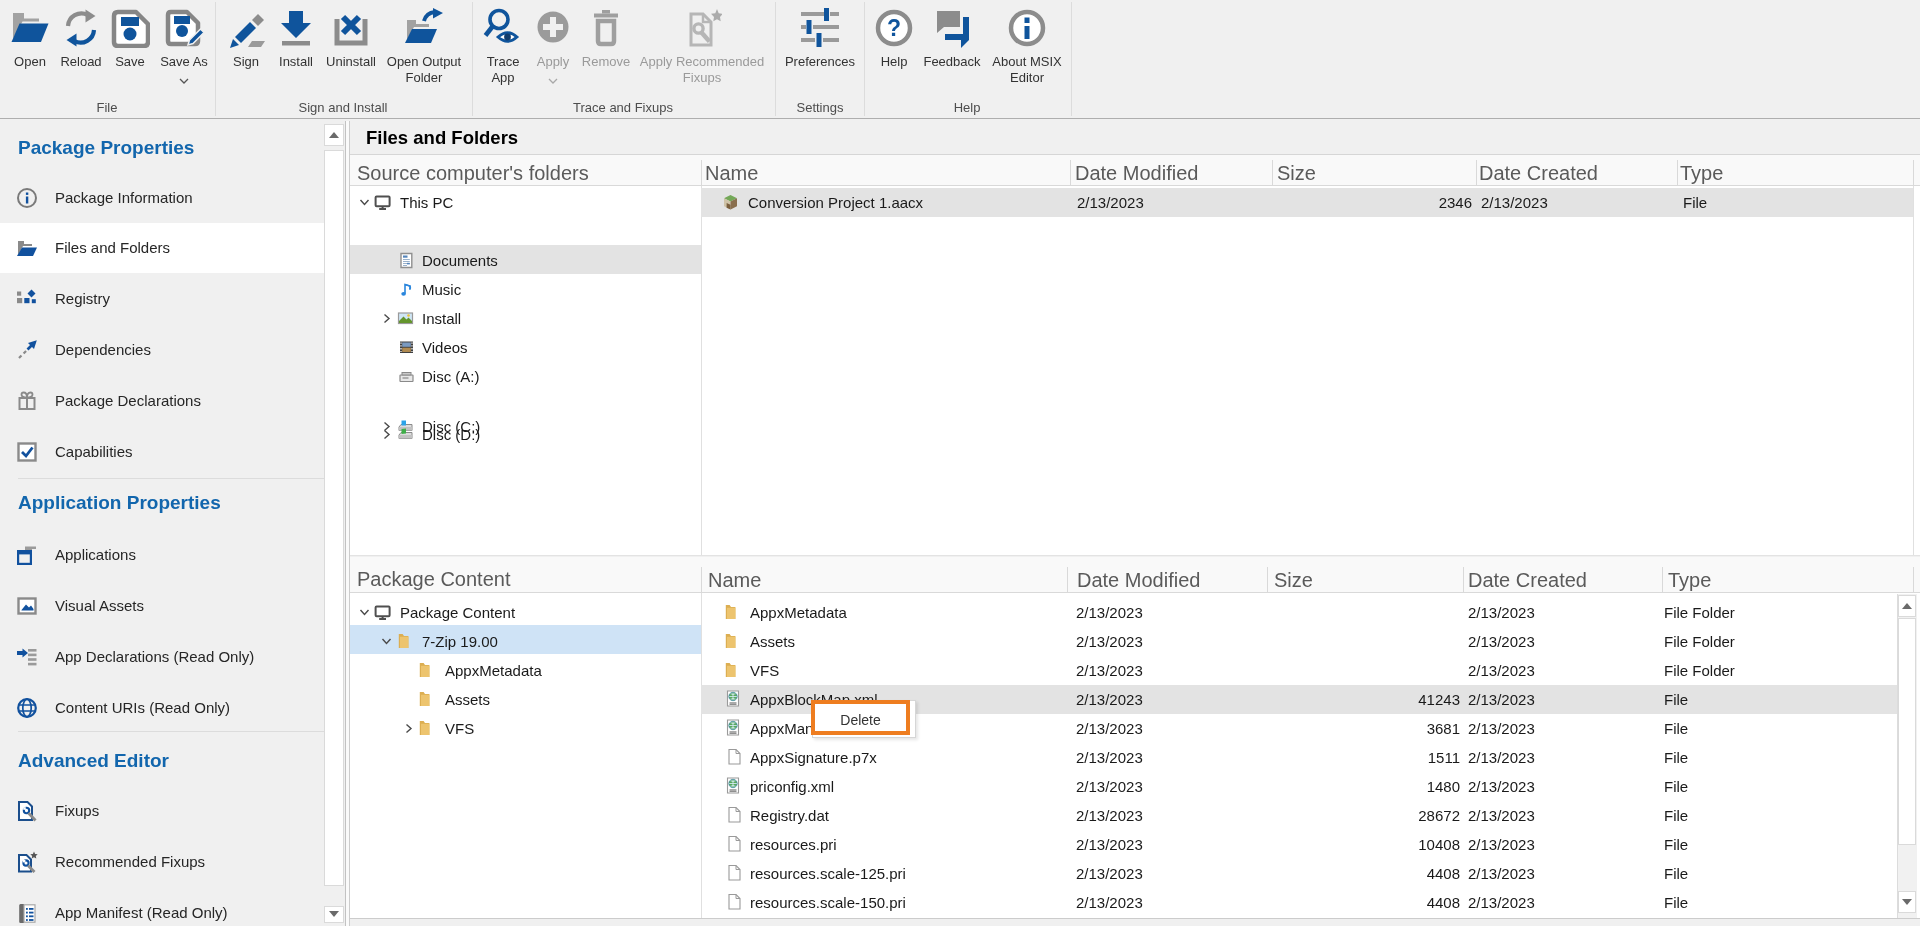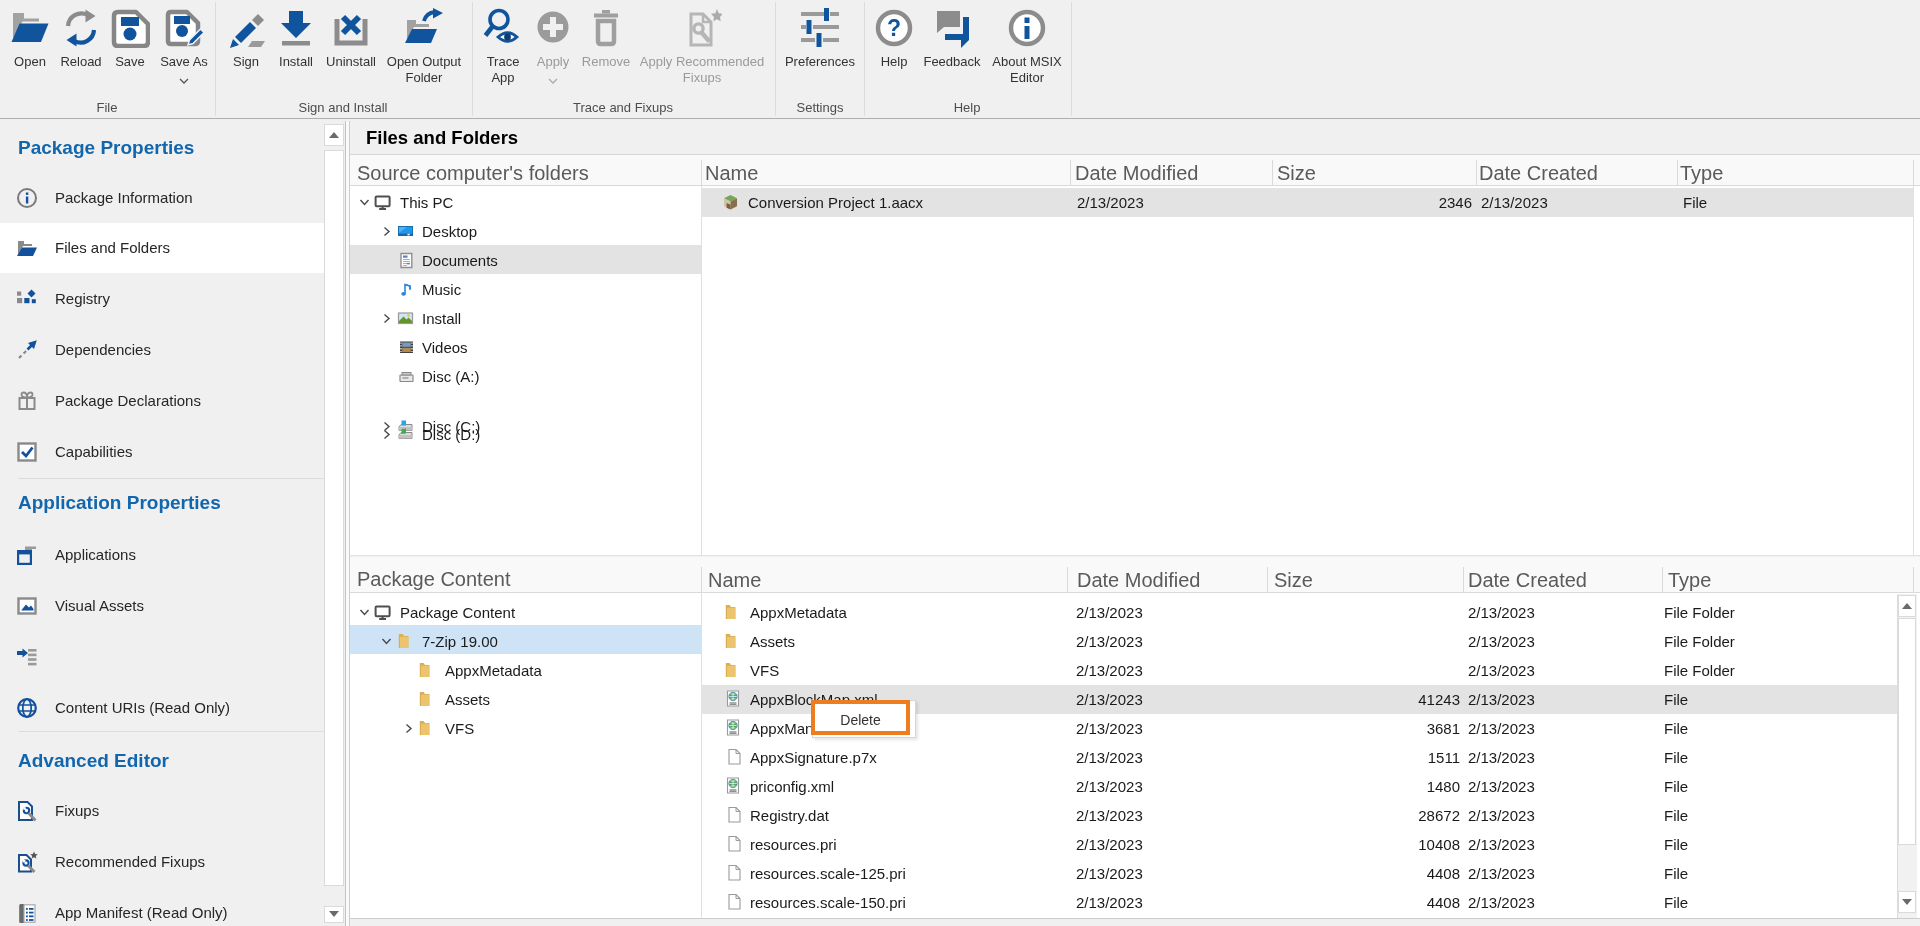--- a/index.html
+++ b/index.html
@@ -235,20 +235,21 @@
   <div class="stxt">Visual Assets</div>
       </div>
  <div class="sitem" style="top:511px">
   <svg class="sic" width="22" height="22" viewBox="0 0 22 22">
           <path d="M1 5 H6.5 V2.5 L12 7 L6.5 11.5 V9 H1 Z" fill="#11519e"></path>
           <rect x="12" y="3" width="8.5" height="2.6" fill="#9a9a9a"></rect>
           <rect x="12" y="7.6" width="8.5" height="2.6" fill="#9a9a9a"></rect>
           <rect x="12" y="12.2" width="8.5" height="2.6" fill="#9a9a9a"></rect>
           <rect x="12" y="16.8" width="8.5" height="2.6" fill="#9a9a9a"></rect>
         </svg>
+  <div class="stxt">App Declarations (Read Only)</div>
       </div>
  <div class="sitem" style="top:562px">
   <svg class="sic" width="22" height="22" viewBox="0 0 22 22">
           <circle cx="11" cy="11" r="8.8" fill="none" stroke="#11519e" stroke-width="2.2"></circle>
           <ellipse cx="11" cy="11" rx="4.2" ry="8.8" fill="none" stroke="#11519e" stroke-width="1.7"></ellipse>
           <path d="M2.8 8 H19.2 M2.8 14 H19.2" stroke="#11519e" stroke-width="1.7" fill="none"></path>
         </svg>
   <div class="stxt">Content URIs (Read Only)</div>
       </div>
  <div class="sdiv" style="top:610px"></div>
@@ -327,36 +328,20 @@
         </svg>
       </span>
  <span class="cell" style="left:374px;top:6px">
         <svg width="17" height="17" viewBox="0 0 17 17">
           <rect x="1.6" y="2.6" width="14" height="9.6" rx="1" fill="#fff" stroke="#4f4f4f" stroke-width="2"></rect>
           <path d="M8.6 12.6 V14 M5.2 15 H12" stroke="#4f4f4f" stroke-width="2" fill="none"></path>
         </svg>
       </span>
  <span class="cell" style="left:400px">This PC</span>
     </div>
-<div class="row" style="left:0;top:217px;width:700px">
- <span class="cell" style="left:381px;top:9px">
-        <svg width="11" height="11" viewBox="0 0 11 11">
-          <path d="M3.5 1.5 L8 5.5 L3.5 9.5" stroke="#4a4a4a" stroke-width="1.4" fill="none"></path>
-        </svg>
-      </span>
- <span class="cell" style="left:397px;top:6px">
-        <svg width="17" height="17" viewBox="0 0 17 17">
-          <rect x="1.5" y="3.5" width="14" height="9" fill="#2196e8" stroke="#1470ab" stroke-width="1"></rect>
-          <path d="M2 4 L10 4 L2 10 Z" fill="#4fb2f2"></path>
-          <path d="M1.5 10.7 H15.5 V12.5 H1.5 Z" fill="#1467a8"></path>
-          <rect x="10.5" y="10.8" width="2.2" height="1.5" fill="#fff"></rect>
-        </svg>
-      </span>
- <span class="cell" style="left:422px">Desktop</span>
-    </div>
 <div class="row" style="left:0;top:246px;width:700px">
  <span class="cell" style="left:398px;top:6px">
         <svg width="17" height="17" viewBox="0 0 17 17">
           <path d="M3 1.5 H13.8 V15.5 H3 Z" fill="#fff" stroke="#8f8f8f" stroke-width="1.4"></path>
           <rect x="5" y="3.5" width="4.5" height="2.2" fill="#5585bb"></rect>
           <path d="M5 7.5 H11.8 M5 9.5 H11.8 M5 11.5 H11.8 M5 13.5 H9" stroke="#9ab2cc" stroke-width="1"></path>
           <rect x="9" y="10.8" width="2.8" height="1.6" fill="#5585bb"></rect>
         </svg>
       </span>
  <span class="cell" style="left:422px">Documents</span>

